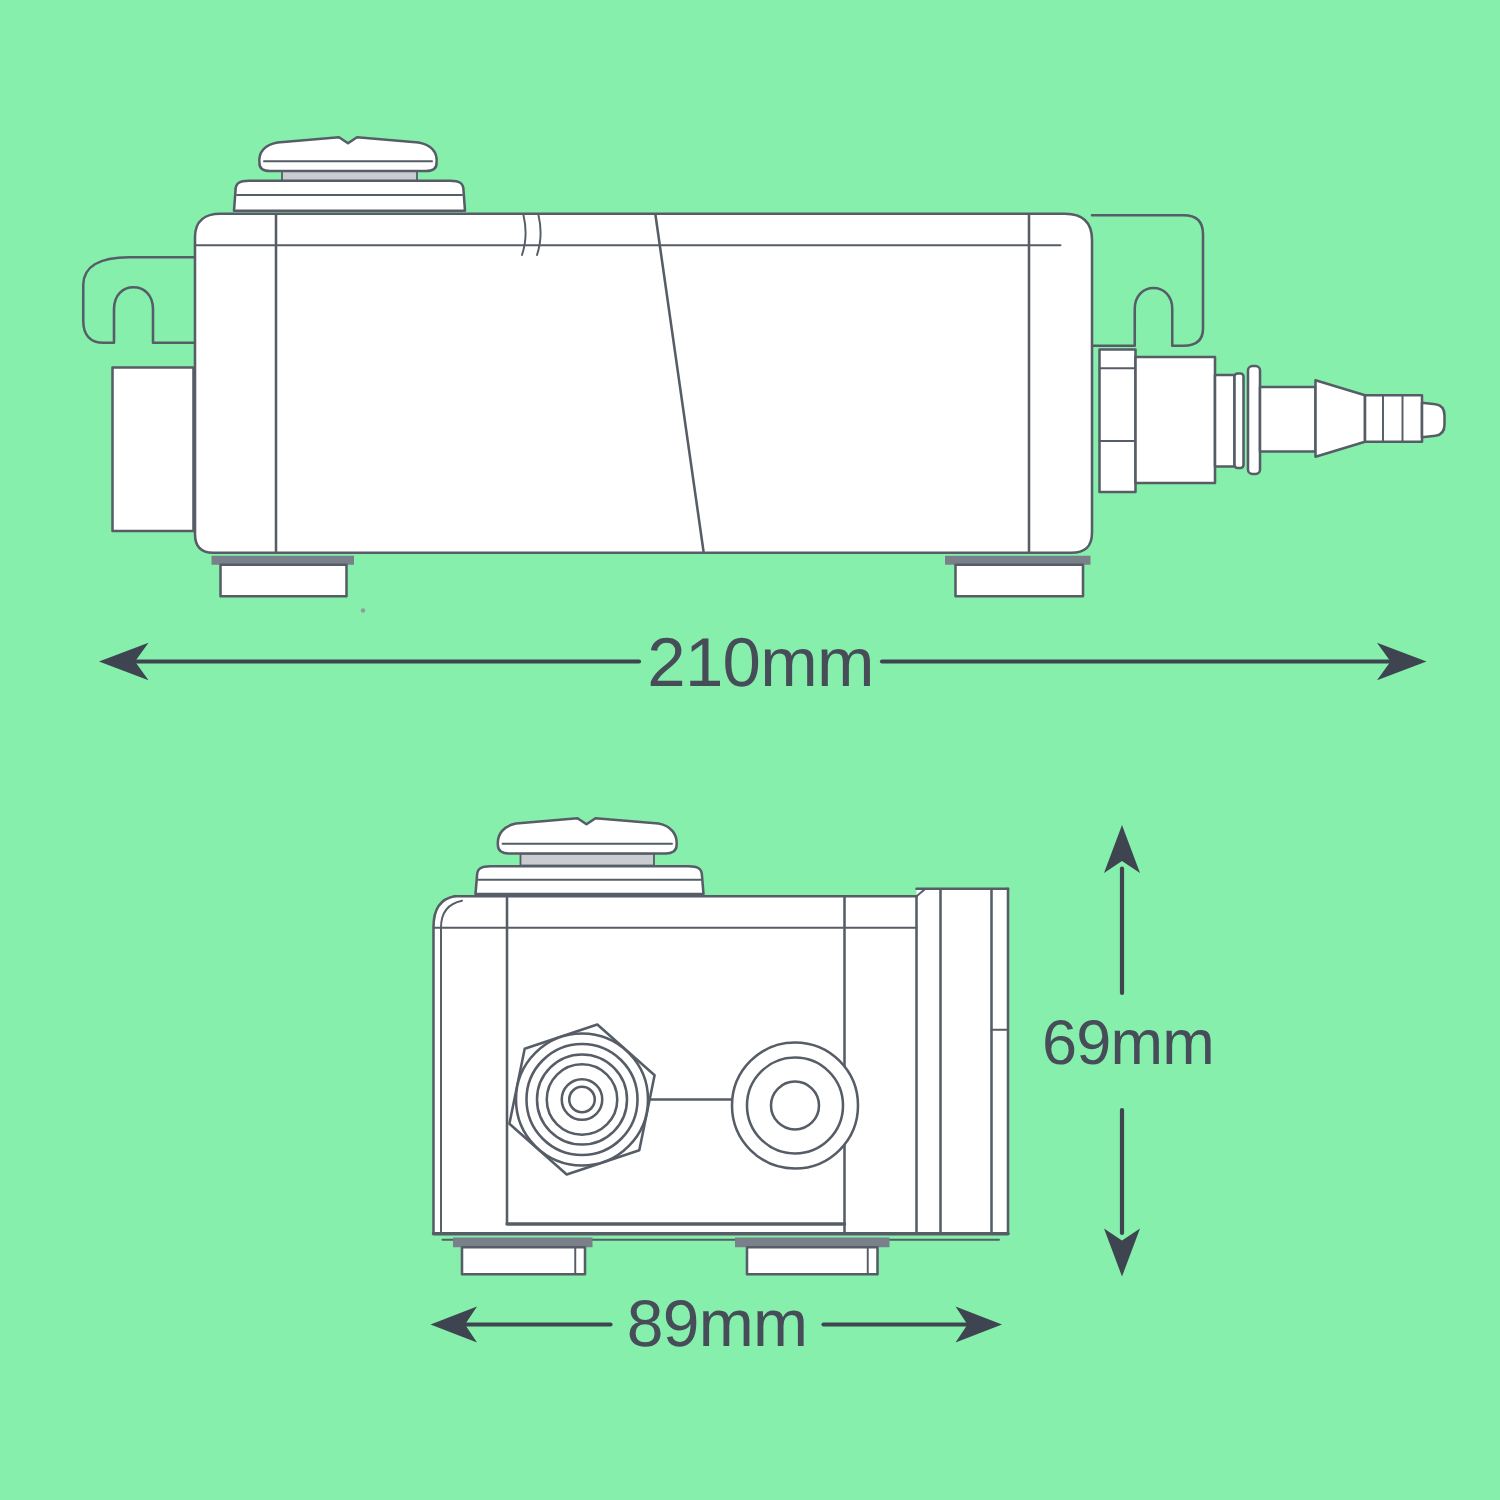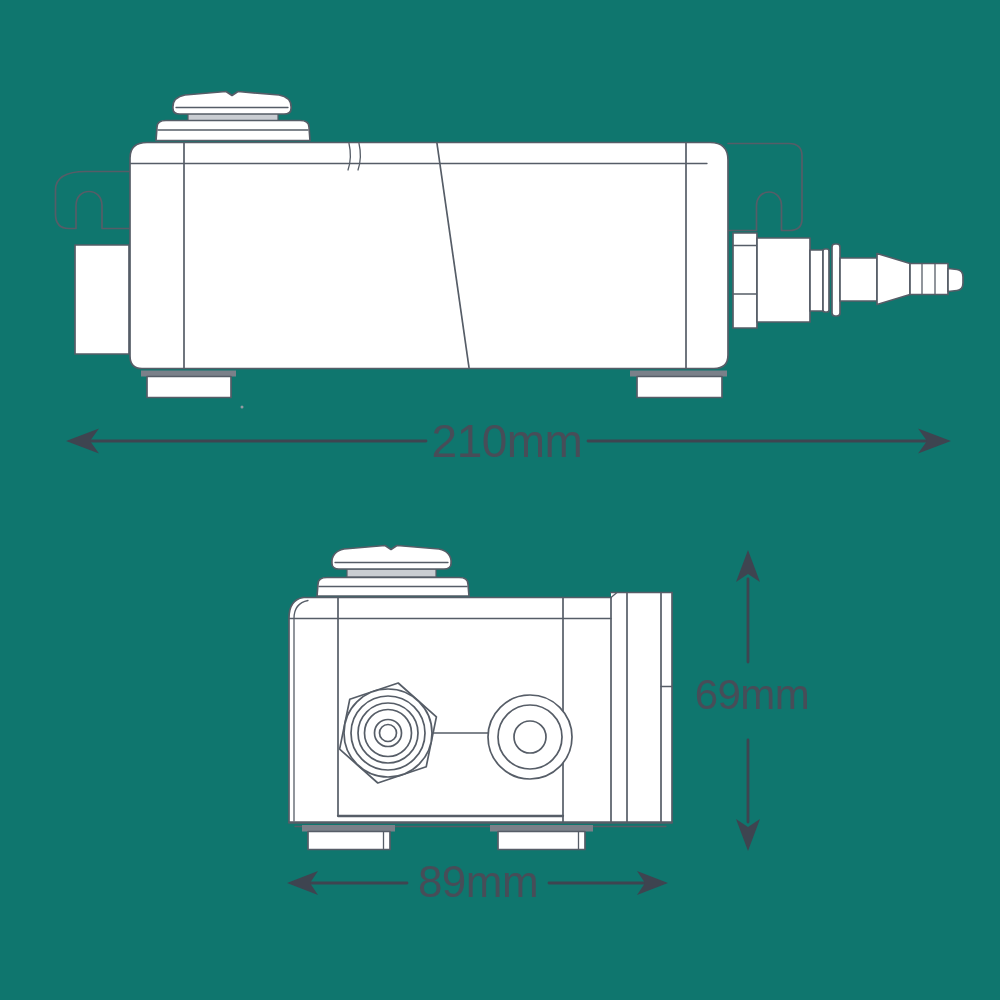--- a/index.html
+++ b/index.html
@@ -1,16 +1,16 @@
 <!DOCTYPE html>
 <html><head>
 <meta charset="utf-8">
 <style>
   html,body{margin:0;padding:0;background:#ffffff;}
-  .stage{position:relative;width:1000px;height:1000px;background:#0f766e;overflow:hidden;}
+  .stage{position:relative;width:1000px;height:1000px;background:#86efac;overflow:hidden;}
   svg{display:block;}
   .ln{fill:none;stroke:#565d67;stroke-width:1.7;stroke-linecap:round;stroke-linejoin:round;}
   .thin{stroke-width:1.3;}
   .thick{stroke-width:2.3;}
   .fw{fill:#ffffff;stroke:#565d67;stroke-width:1.7;stroke-linejoin:round;}
   .bgw{fill:#ffffff;stroke:none;}
   .shade{fill:#c9cdd2;stroke:#565d67;stroke-width:1.2;}
   .pad{fill:#7a8089;stroke:none;}
   .dim{fill:none;stroke:#3e4450;stroke-width:2.8;stroke-linecap:round;}
   .head{fill:#3e4450;stroke:none;}

